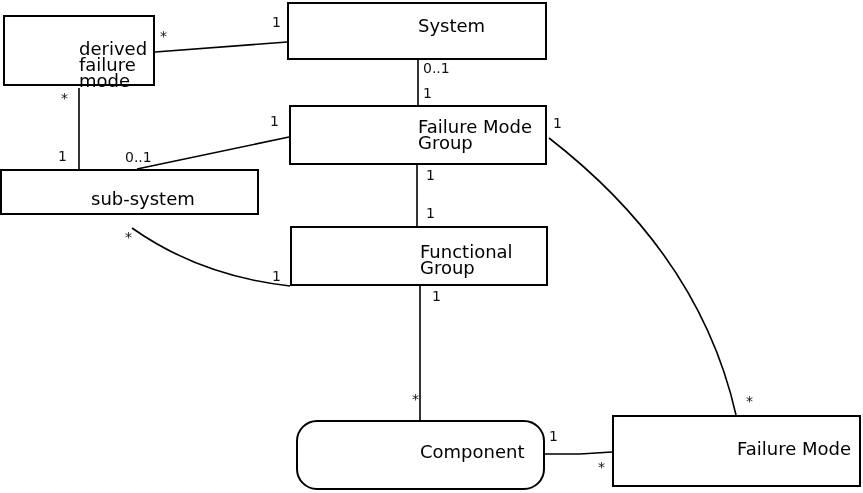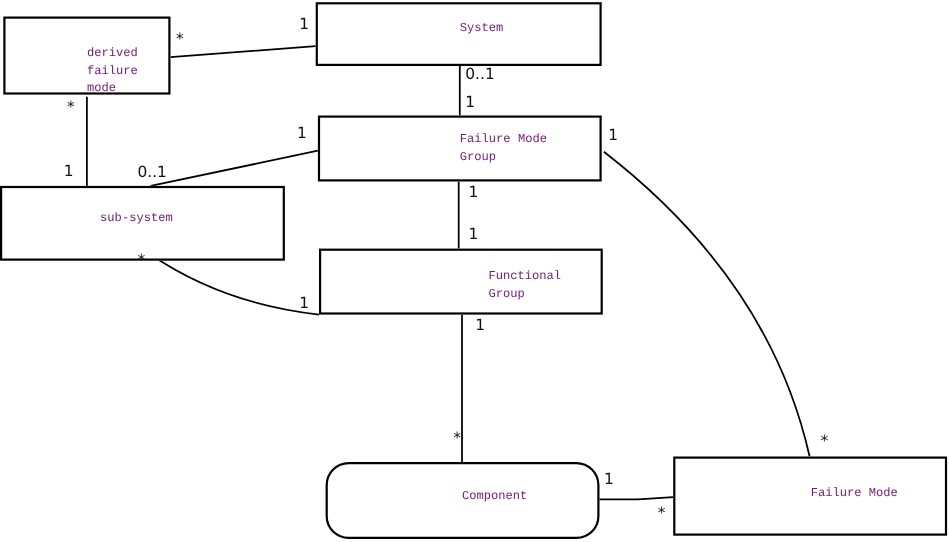--- a/index.html
+++ b/index.html
@@ -29,43 +29,42 @@
     fill: none;
   }
   .node {
     position: absolute;
     box-sizing: border-box;
     border: 2px solid #000000;
     background: #ffffff;
   }
   .node-label {
     position: absolute;
-    font-size: 11px;
+    font-size: 18px;
     line-height: 16px;
     white-space: pre-line;
-    color: #701a75;
-    font-family: Liberation Mono, monospace;
+    color: #000000;
   }
   .mult {
     position: absolute;
     font-size: 14px;
     line-height: 14px;
     color: #111111;
   }
   
   #node-dfm      { left: 3px;   top: 15px;  width: 152px; height: 71px; }
   #node-dfm .node-label { left: 74px; top: 24px; }
   #node-system   { left: 287px; top: 2px;   width: 260px; height: 58px; }
   #node-system .node-label { left: 129px; top: 14px; }
   #node-fmg      { left: 289px; top: 105px; width: 258px; height: 60px; }
   #node-fmg .node-label { left: 127px; top: 12px; }
-  #node-subsys   { left: 0px;   top: 169px; width: 259px; height: 68px; }
+  #node-subsys   { left: 0px;   top: 169px; width: 259px; height: 46px; }
   #node-subsys .node-label { left: 89px; top: 20px; }
   #node-fg       { left: 290px; top: 226px; width: 258px; height: 60px; }
-  #node-fg .node-label { left: 128px; top: 16px; margin-left: 24px; }
+  #node-fg .node-label { left: 128px; top: 16px; }
   #node-comp     { left: 296px; top: 420px; width: 249px; height: 70px; border-radius: 21px; }
   #node-comp .node-label { left: 122px; top: 22px; }
   #node-fm       { left: 612px; top: 415px; width: 249px; height: 72px; }
   #node-fm .node-label { left: 123px; top: 24px; }
   
   #m-e0-from { left: 160px; top: 29px; }
   #m-e0-to   { left: 272px; top: 15px; }
   #m-e1-from { left: 61px;  top: 91px; }
   #m-e1-to   { left: 58px;  top: 149px; }
   #m-e2-from { left: 423px; top: 61px; }

